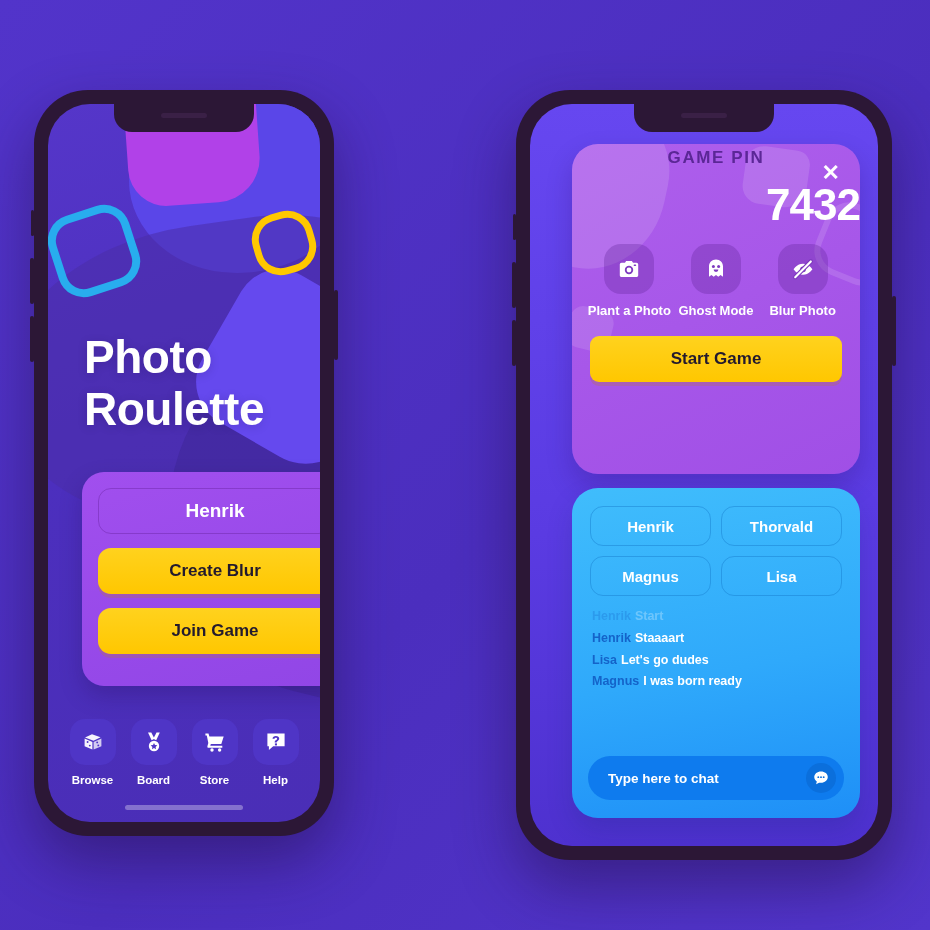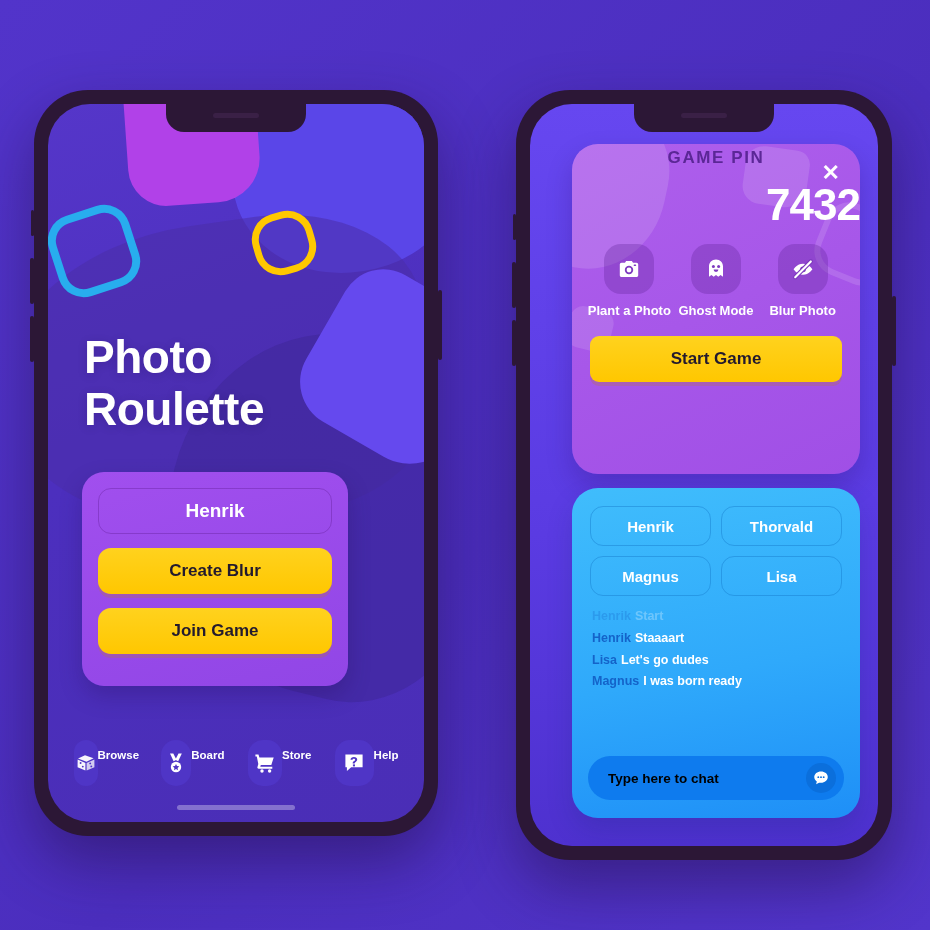--- a/index.html
+++ b/index.html
@@ -50,21 +50,21 @@
   }
   .home-bar {
     position: absolute; bottom: 12px; left: 50%;
     transform: translateX(-50%);
     width: 118px; height: 5px; border-radius: 3px;
     background: rgba(255,255,255,0.32);
     z-index: 35;
   }
 
   
-  #phone-left { left: 34px; top: 90px; width: 404px; height: 746px; }
+  #phone-left { left: 34px; top: 90px; width: 300px; height: 746px; }
   #screen-left {
     background: linear-gradient(160deg, #5536C9 0%, #4C2FBE 45%, #4A2EB6 100%);
   }
   .blob { position: absolute; }
 
   .lp-blob-magenta {
     top: -36px; left: 78px; width: 132px; height: 136px;
     background: #B141E8;
     border-radius: 14px 14px 44px 38px;
     transform: rotate(-4deg);
@@ -148,21 +148,21 @@
     box-shadow: 0 4px 0 rgba(190,130,0,0.22);
   }
 
   .tabbar {
     position: absolute;
     left: 0; right: 0; bottom: 36px;
     display: flex; justify-content: space-around;
     padding: 0 14px;
     z-index: 14;
   }
-  .tab-item { display: flex; flex-direction: row; width: 64px; }
+  .tab-item { display: flex; flex-direction: column; align-items: center; width: 64px; }
   .tab-icon {
     width: 46px; height: 46px;
     background: #4F35C6;
     border-radius: 15px;
     display: flex; align-items: center; justify-content: center;
   }
   .tab-label {
     margin-top: 9px; color: #fff; font-size: 11.5px; font-weight: 700;
   }
 
@@ -265,21 +265,21 @@
   .msg .txt { color: #FFFFFF; }
   .msg.faded { opacity: 0.28; }
   .chat-input {
     position: absolute; left: 16px; right: 16px; bottom: 18px;
     height: 44px;
     background: #0E7BEE;
     border-radius: 22px;
     display:flex; align-items:center; justify-content: space-between;
     padding: 0 8px 0 20px;
   }
-  .chat-ph { color: #000000; font-size: 13.5px; font-weight: 700; }
+  .chat-ph { color: #ffffff; font-size: 13.5px; font-weight: 700; }
   .chat-send {
     width: 30px; height: 30px; border-radius: 50%;
     background: #0B6FDC;
     display:flex; align-items:center; justify-content:center;
   }
 </style>
 </head>
 <body>
 
 <div class="stage">

